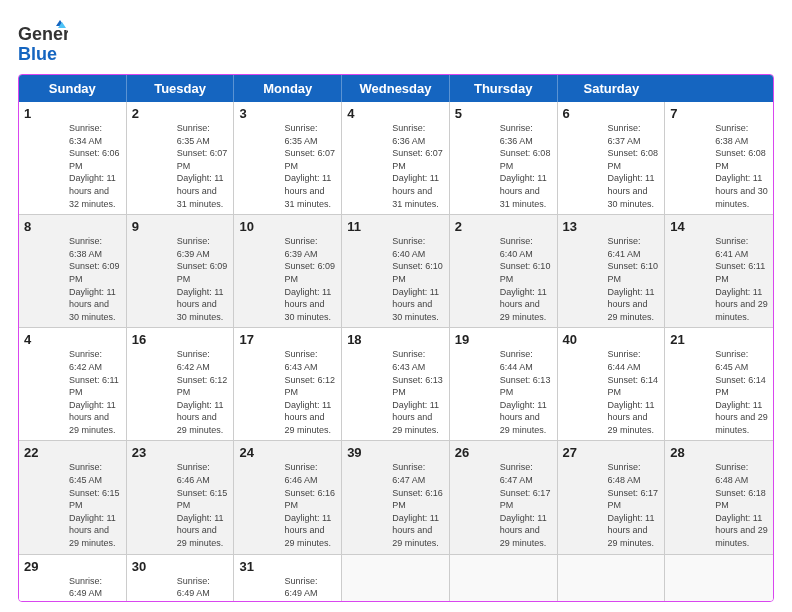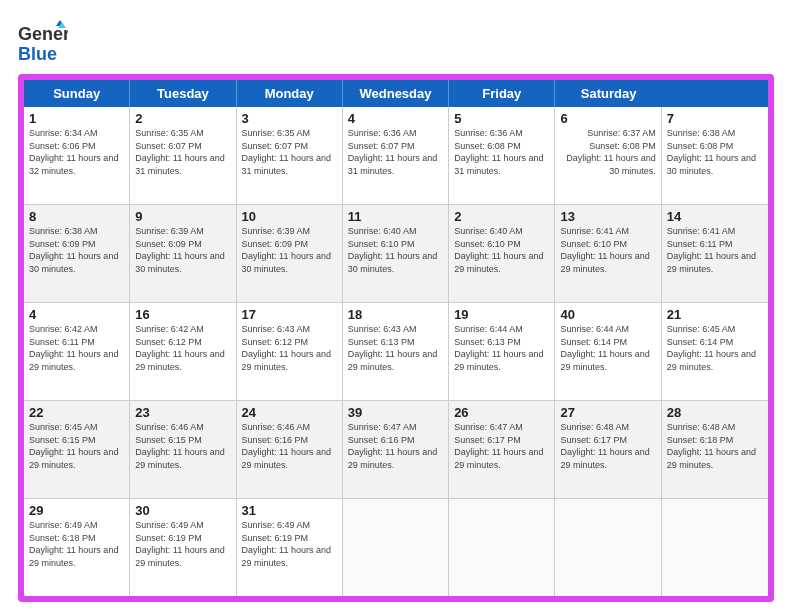--- a/index.html
+++ b/index.html
@@ -32,21 +32,21 @@
       color: #333;
       line-height: 1.1;
     }
     .title-block h2 {
       font-size: 16px;
       font-weight: normal;
       color: #555;
     }
     .calendar {
       flex: 1;
-      border: 6px solid #d946ef;
+      border: 1px solid #d946ef;
       border-radius: 4px;
       overflow: hidden;
       display: flex;
       flex-direction: column;
     }
     .cal-header {
       display: grid;
       grid-template-columns: repeat(7, 1fr);
       background: #1565c0;
     }
@@ -87,20 +87,21 @@
       font-size: 13px;
       font-weight: bold;
       color: #222;
       display: block;
       margin-bottom: 1px;
     }
     .cell-text {
       font-size: 9px;
       line-height: 1.4;
       color: #444;
+      margin-left: 45px;
     }
     
     .logo-wrap {
       display: flex;
       align-items: center;
     }
     .logo-svg {
       margin-right: 4px;
     }
   </style>
@@ -122,21 +123,21 @@
       <h2></h2>
     </div>
   </div>
 
   <div class="calendar">
     <div class="cal-header">
     <div class="cal-header-cell">Sunday</div>
         <div class="cal-header-cell">Tuesday</div>
         <div class="cal-header-cell">Monday</div>
         <div class="cal-header-cell">Wednesday</div>
-        <div class="cal-header-cell">Friday</div>
+        <div class="cal-header-cell">Thursday</div>
         <div class="cal-header-cell">Saturday</div>
       </div>
     <div class="cal-body">
     <div class="cal-row">
           <div class="cal-cell">
             <span class="day-num">1</span>
             <div class="cell-text" style="white-space: pre-line;">Sunrise: 6:34 AM
 Sunset: 6:06 PM
 Daylight: 11 hours and 32 minutes.</div>
           </div>
@@ -159,21 +160,21 @@
 Daylight: 11 hours and 31 minutes.</div>
           </div>
           <div class="cal-cell">
             <span class="day-num">5</span>
             <div class="cell-text" style="white-space: pre-line;">Sunrise: 6:36 AM
 Sunset: 6:08 PM
 Daylight: 11 hours and 31 minutes.</div>
           </div>
           <div class="cal-cell">
             <span class="day-num">6</span>
-            <div class="cell-text" style="white-space: pre-line; text-align: right;">Sunrise: 6:37 AM
+            <div class="cell-text" style="white-space: pre-line;">Sunrise: 6:37 AM
 Sunset: 6:08 PM
 Daylight: 11 hours and 30 minutes.</div>
           </div>
           <div class="cal-cell">
             <span class="day-num">7</span>
             <div class="cell-text" style="white-space: pre-line;">Sunrise: 6:38 AM
 Sunset: 6:08 PM
 Daylight: 11 hours and 30 minutes.</div>
           </div>
         </div>

